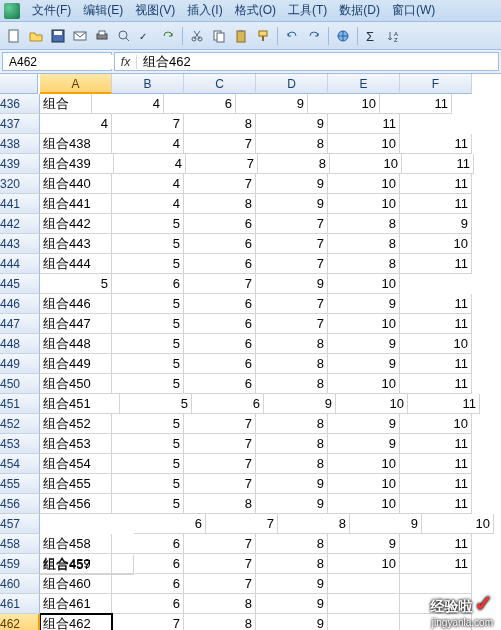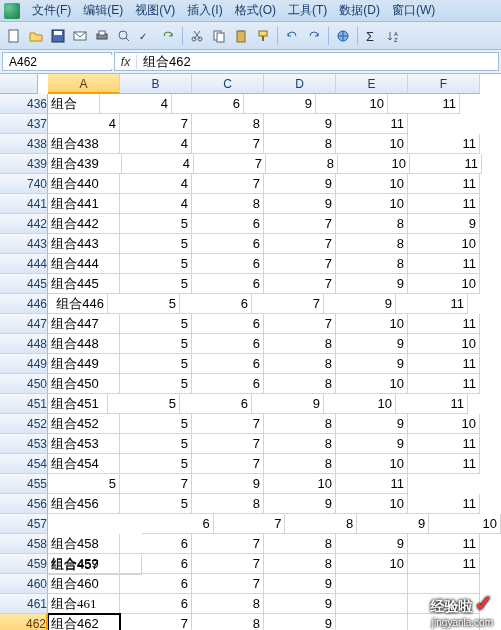--- a/index.html
+++ b/index.html
@@ -18,21 +18,21 @@
   .namebox-wrap { width: 110px; display: flex; align-items: center; background: #fff; border: 1px solid #9ebce0; margin: 2px 0 2px 2px; }
   .namebox { flex: 1; padding: 0 6px; font-size: 12px; border: none; outline: none; }
   .namebox-dd { width: 14px; text-align: center; color: #2a4f7a; cursor: pointer; border-left: 1px solid #d0ddee; }
   .fxarea { flex: 1; display: flex; align-items: center; background: #fff; border: 1px solid #9ebce0; margin: 2px; }
   .fxbtn { width: 22px; text-align: center; font-style: italic; color: #333; cursor: pointer; border-right: 1px solid #d0ddee; }
   .fxval { padding: 0 6px; font-size: 13px; }
   
   .sheet { display: flex; }
   .rowhdrs { display: flex; flex-direction: column; }
   .corner { width: 38px; height: 20px; background: linear-gradient(#f4f7fc,#dce7f5); border-right: 1px solid #9ebce0; border-bottom: 1px solid #9ebce0; }
-  .rowhdr { width: 48px; height: 20px; background: linear-gradient(#f4f7fc,#dce7f5); border-right: 1px solid #9ebce0; border-bottom: 1px solid #c8d4e4; text-align: right; line-height: 20px; color: #1a3e6e; cursor: pointer; padding-left: 16px; }
+  .rowhdr { width: 40px; height: 20px; background: linear-gradient(#f4f7fc,#dce7f5); border-right: 1px solid #9ebce0; border-bottom: 1px solid #c8d4e4; text-align: left; line-height: 20px; color: #1a3e6e; cursor: pointer; }
   .rowhdr.sel { background: linear-gradient(#ffe8a6,#ffd373); color: #5a3b00; border-right: 2px solid #f5a100; }
   
   .gridwrap { flex: 1; overflow: hidden; }
   .colhdrs { display: flex; }
   .colhdr { height: 20px; background: linear-gradient(#f4f7fc,#dce7f5); border-right: 1px solid #c8d4e4; border-bottom: 1px solid #9ebce0; text-align: center; line-height: 20px; color: #1a3e6e; cursor: pointer; }
   .colhdr.sel { background: linear-gradient(#ffe8a6,#ffd373); color: #5a3b00; border-bottom: 2px solid #f5a100; }
   
   .rows { }
   .row { display: flex; height: 20px; }
   .cell { height: 20px; border-right: 1px solid #d4d4d4; border-bottom: 1px solid #d4d4d4; padding: 0 3px; line-height: 20px; overflow: hidden; font-size: 13px; }
@@ -182,21 +182,21 @@
 </div>
 
 <div class="sheet">
   <div class="rowhdrs">
     <div class="corner"></div>
     <div id="rowhdrs-body">
           <div class="rowhdr">436</div>
           <div class="rowhdr">437</div>
           <div class="rowhdr">438</div>
           <div class="rowhdr">439</div>
-          <div class="rowhdr">740</div>
+          <div class="rowhdr">320</div>
           <div class="rowhdr">441</div>
           <div class="rowhdr">442</div>
           <div class="rowhdr">443</div>
           <div class="rowhdr">444</div>
           <div class="rowhdr">445</div>
           <div class="rowhdr">446</div>
           <div class="rowhdr">447</div>
           <div class="rowhdr">448</div>
           <div class="rowhdr">449</div>
           <div class="rowhdr">450</div>
@@ -289,29 +289,28 @@
           </div>
           <div class="row">
             <div class="cell text" style="width: 72px;">组合444</div>
             <div class="cell num" style="width: 72px;">5</div>
             <div class="cell num" style="width: 72px;">6</div>
             <div class="cell num" style="width: 72px;">7</div>
             <div class="cell num" style="width: 72px;">8</div>
             <div class="cell num" style="width: 72px;">11</div>
           </div>
           <div class="row">
-            <div class="cell text" style="width: 72px;">组合445</div>
-            <div class="cell num" style="width: 72px;">5</div>
-            <div class="cell num" style="width: 72px;">6</div>
-            <div class="cell num" style="width: 72px;">7</div>
-            <div class="cell num" style="width: 72px;">9</div>
-            <div class="cell num" style="width: 72px;">10</div>
-          </div>
-          <div class="row">
-            <div class="cell text" style="width: 60px; text-align: right;">组合446</div>
+            <div class="cell num" style="width: 72px;">5</div>
+            <div class="cell num" style="width: 72px;">6</div>
+            <div class="cell num" style="width: 72px;">7</div>
+            <div class="cell num" style="width: 72px;">9</div>
+            <div class="cell num" style="width: 72px;">10</div>
+          </div>
+          <div class="row">
+            <div class="cell text" style="width: 72px;">组合446</div>
             <div class="cell num" style="width: 72px;">5</div>
             <div class="cell num" style="width: 72px;">6</div>
             <div class="cell num" style="width: 72px;">7</div>
             <div class="cell num" style="width: 72px;">9</div>
             <div class="cell num" style="width: 72px;">11</div>
           </div>
           <div class="row">
             <div class="cell text" style="width: 72px;">组合447</div>
             <div class="cell num" style="width: 72px;">5</div>
             <div class="cell num" style="width: 72px;">6</div>
@@ -337,21 +336,21 @@
           </div>
           <div class="row">
             <div class="cell text" style="width: 72px;">组合450</div>
             <div class="cell num" style="width: 72px;">5</div>
             <div class="cell num" style="width: 72px;">6</div>
             <div class="cell num" style="width: 72px;">8</div>
             <div class="cell num" style="width: 72px;">10</div>
             <div class="cell num" style="width: 72px;">11</div>
           </div>
           <div class="row">
-            <div class="cell text" style="width: 60px;">组合451</div>
+            <div class="cell text" style="width: 80px;">组合451</div>
             <div class="cell num" style="width: 72px;">5</div>
             <div class="cell num" style="width: 72px;">6</div>
             <div class="cell num" style="width: 72px;">9</div>
             <div class="cell num" style="width: 72px;">10</div>
             <div class="cell num" style="width: 72px;">11</div>
           </div>
           <div class="row">
             <div class="cell text" style="width: 72px;">组合452</div>
             <div class="cell num" style="width: 72px;">5</div>
             <div class="cell num" style="width: 72px;">7</div>
@@ -369,20 +368,21 @@
           </div>
           <div class="row">
             <div class="cell text" style="width: 72px;">组合454</div>
             <div class="cell num" style="width: 72px;">5</div>
             <div class="cell num" style="width: 72px;">7</div>
             <div class="cell num" style="width: 72px;">8</div>
             <div class="cell num" style="width: 72px;">10</div>
             <div class="cell num" style="width: 72px;">11</div>
           </div>
           <div class="row">
+            <div class="cell text" style="width: 72px;">组合455</div>
             <div class="cell num" style="width: 72px;">5</div>
             <div class="cell num" style="width: 72px;">7</div>
             <div class="cell num" style="width: 72px;">9</div>
             <div class="cell num" style="width: 72px;">10</div>
             <div class="cell num" style="width: 72px;">11</div>
           </div>
           <div class="row">
             <div class="cell text" style="width: 72px;">组合456</div>
             <div class="cell num" style="width: 72px;">5</div>
             <div class="cell num" style="width: 72px;">8</div>
@@ -416,21 +416,21 @@
           </div>
           <div class="row">
             <div class="cell text" style="width: 72px;">组合460</div>
             <div class="cell num" style="width: 72px;">6</div>
             <div class="cell num" style="width: 72px;">7</div>
             <div class="cell num" style="width: 72px;">9</div>
             <div class="cell text" style="width: 72px;"></div>
             <div class="cell text" style="width: 72px;"></div>
           </div>
           <div class="row">
-            <div class="cell text" style="width: 72px; font-family: Liberation Serif, serif;">组合461</div>
+            <div class="cell text" style="width: 72px;">组合461</div>
             <div class="cell num" style="width: 72px;">6</div>
             <div class="cell num" style="width: 72px;">8</div>
             <div class="cell num" style="width: 72px;">9</div>
             <div class="cell text" style="width: 72px;"></div>
             <div class="cell text" style="width: 72px;"></div>
           </div>
           <div class="row">
             <div class="cell text active" style="width: 72px;">组合462</div>
             <div class="cell num" style="width: 72px;">7</div>
             <div class="cell num" style="width: 72px;">8</div>

